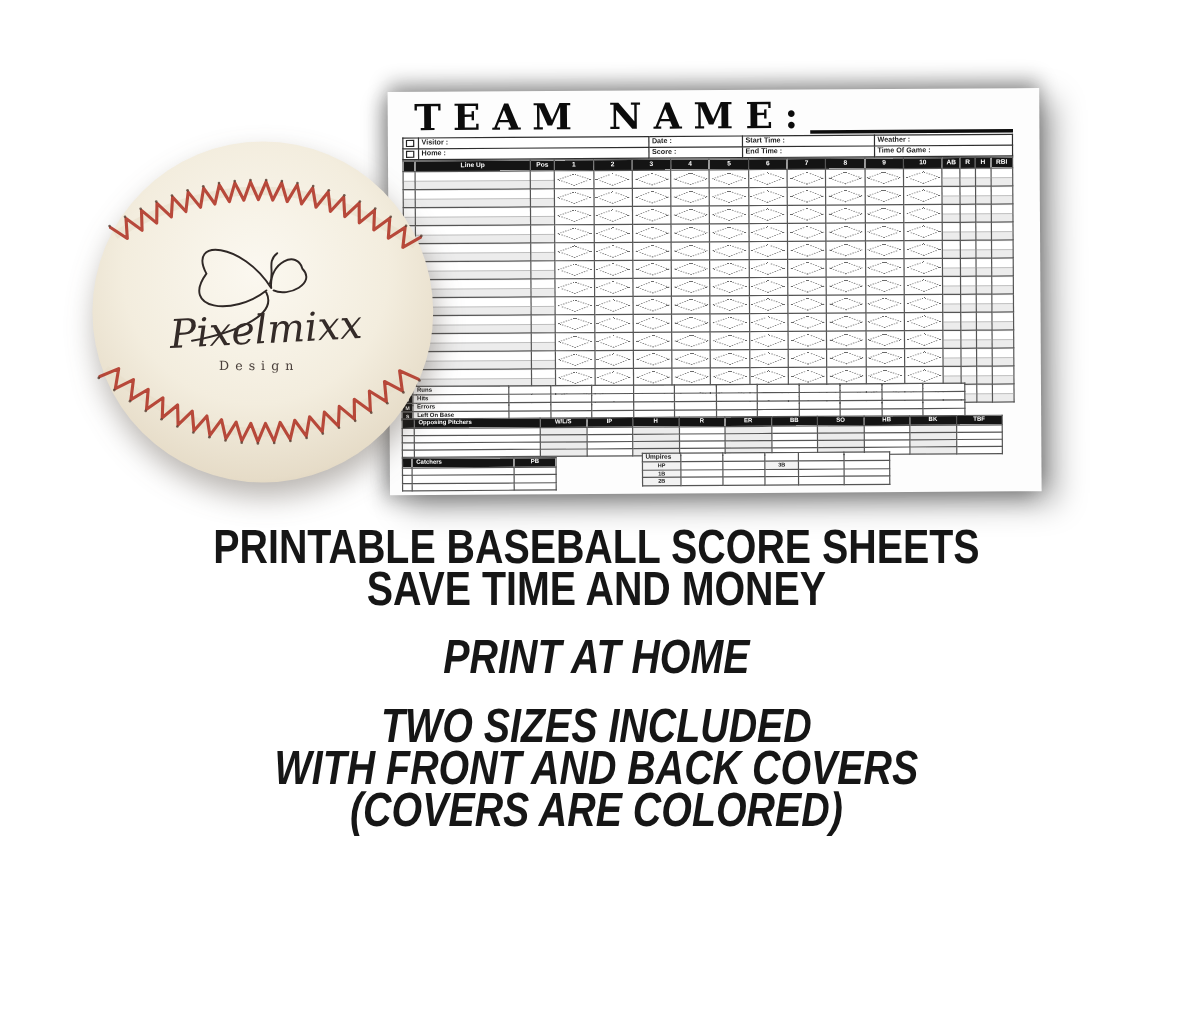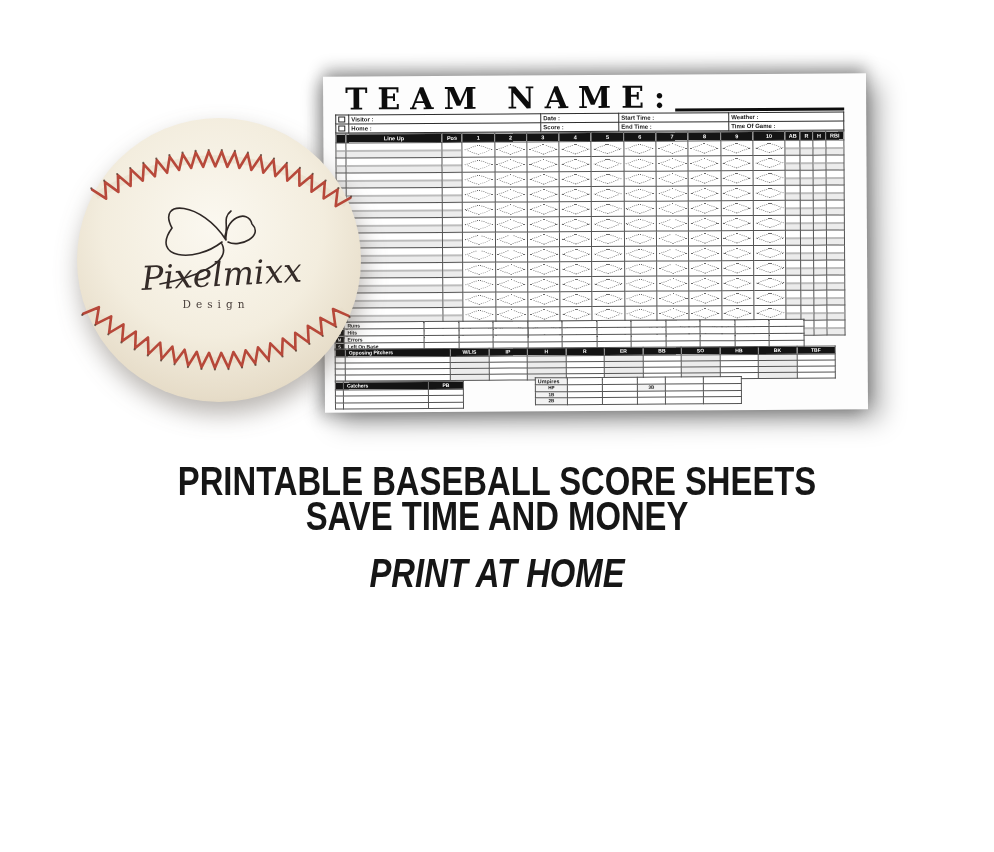--- a/index.html
+++ b/index.html
@@ -52,21 +52,21 @@
   .ump-table{position:absolute;left:210px;top:302px;width:206px;}
   .ump-table td{height:5.6px;font-size:4.6px;background:#fff;color:#1a1a1a;vertical-align:middle;}
   .ump-table td.uhead{font-weight:700;font-size:5.4px;padding-left:2px;background:#f2f2f2;}
   .ump-table td.ulbl{font-weight:700;text-align:center;background:#f2f2f2;}
 
   
   .ball{position:absolute;left:74px;top:112px;width:290px;height:296px;z-index:2;
         filter:drop-shadow(2px 12px 12px rgba(70,60,50,.38));}
 
   
-  .captions{position:absolute;left:0;top:464px;width:994px;text-align:center;color:#161616;}
+  .captions{position:absolute;left:0;top:439px;width:994px;text-align:center;color:#161616;}
   .cap-group + .cap-group{margin-top:22px;font-style:italic;}
   .cap-line{font-weight:700;font-size:40px;line-height:35px;white-space:nowrap;
             transform:scaleX(0.82);transform-origin:50% 50%;}
 </style>
 </head>
 <body>
 
 <div class="canvas">
 
   <div class="sheet">
@@ -961,15 +961,20 @@
   </svg>
 
   <div class="captions">
     <div class="cap-group">
       <div class="cap-line">PRINTABLE BASEBALL SCORE SHEETS</div>
       <div class="cap-line">SAVE TIME AND MONEY</div>
     </div>
     <div class="cap-group">
       <div class="cap-line">PRINT AT HOME</div>
     </div>
+    <div class="cap-group">
+      <div class="cap-line">TWO SIZES INCLUDED</div>
+      <div class="cap-line">WITH FRONT AND BACK COVERS</div>
+      <div class="cap-line">(COVERS ARE COLORED)</div>
+    </div>
   </div>
 
 </div>
 
 </body></html>

